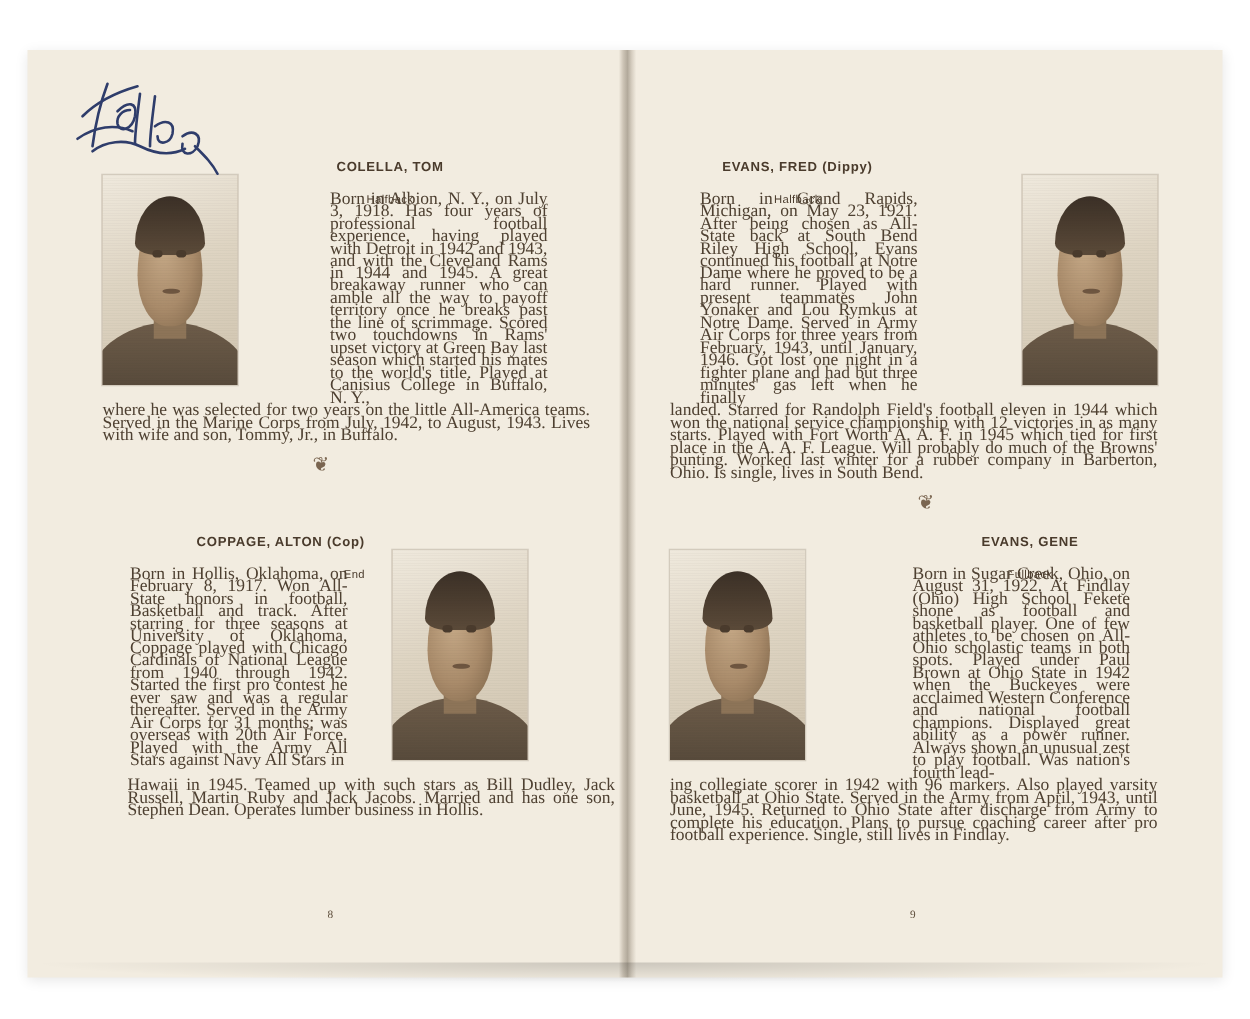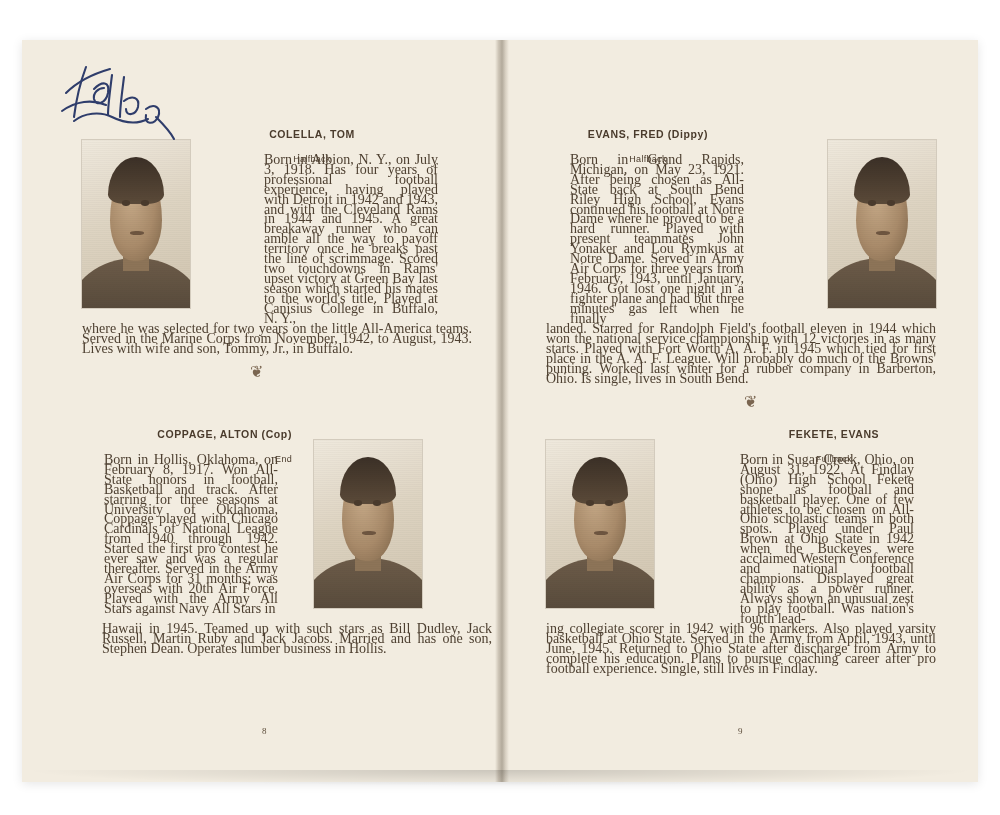--- a/index.html
+++ b/index.html
@@ -56,21 +56,21 @@
     background: radial-gradient(ellipse at 50% 0%, rgba(0,0,0,0.16), rgba(0,0,0,0) 70%);
     pointer-events: none;
   }
 
   .page {
     position: absolute;
     top: 0;
     height: 742px;
   }
   #page-left  { left: 0;     width: 478px; padding-left: 28px; }
-  #page-right { left: 484px; width: 478px; }
+  #page-right { left: 474px; width: 478px; }
 
   
   .entry { position: absolute; }
 
   .name-block { text-align: center; }
   .player-name {
     font-family: "Liberation Sans", sans-serif;
     font-size: 10.5px;
     font-weight: bold;
     letter-spacing: 0.6px;
@@ -206,21 +206,21 @@
           <div class="grain"></div>
         </div>
 
         <div class="name-block" style="position:absolute; left:130px; top:0px; width:200px;">
           <div class="player-name">COLELLA, TOM</div>
           <div class="player-pos">Halfback</div>
         </div>
 
         <div class="bio" style="position:absolute; left:182px; top:27px; width:174px;">Born in Albion, N. Y., on July 3, 1918. Has four years of professional football experience, having played with Detroit in 1942 and 1943, and with the Cleveland Rams in 1944 and 1945. A great breakaway runner who can amble all the way to payoff territory once he breaks past the line of scrimmage. Scored two touchdowns in Rams' upset victory at Green Bay last season which started his mates to the world's title. Played at Canisius College in Buffalo, N. Y.,</div>
 
-        <div class="bio" style="position:absolute; left:0px; top:196px; width:390px;">where he was selected for two years on the little All-America teams. Served in the Marine Corps from November, 1942, to August, 1943. Lives with wife and son, Tommy, Jr., in Buffalo.</div>
+        <div class="bio" style="position:absolute; left:0px; top:196px; width:390px;">where he was selected for two years on the little All-America teams. Served in the Marine Corps from July, 1942, to August, 1943. Lives with wife and son, Tommy, Jr., in Buffalo.</div>
       </div>
 
       <div class="ornament" style="left:228px; top:322px;">❦</div>
 
       <div class="entry" style="left:60px; top:388px; width:390px;">
 
         <div class="photo" style="left:232px; top:12px; width:108px; height:168px;">
           <div class="bg"></div>
           <div class="shoulders"></div>
           <div class="neck"></div>
@@ -281,21 +281,21 @@
           <div class="neck"></div>
           <div class="head"></div>
           <div class="hair"></div>
           <div class="eye l"></div>
           <div class="eye r"></div>
           <div class="mouth"></div>
           <div class="grain"></div>
         </div>
 
         <div class="name-block" style="position:absolute; left:186px; top:0px; width:204px;">
-          <div class="player-name">FEKETE, EVANS</div>
+          <div class="player-name">EVANS, GENE</div>
           <div class="player-pos">Fullback</div>
         </div>
 
         <div class="bio" style="position:absolute; left:194px; top:27px; width:174px;">Born in Sugar Creek, Ohio, on August 31, 1922. At Findlay (Ohio) High School Fekete shone as football and basketball player. One of few athletes to be chosen on All-Ohio scholastic teams in both spots. Played under Paul Brown at Ohio State in 1942 when the Buckeyes were acclaimed Western Conference and national football champions. Displayed great ability as a power runner. Always shown an unusual zest to play football. Was nation's fourth lead-</div>
 
         <div class="bio" style="position:absolute; left:0px; top:196px; width:390px;">ing collegiate scorer in 1942 with 96 markers. Also played varsity basketball at Ohio State. Served in the Army from April, 1943, until June, 1945. Returned to Ohio State after discharge from Army to complete his education. Plans to pursue coaching career after pro football experience. Single, still lives in Findlay.</div>
       </div>
 
       <div class="folio" style="left:232px; top:686px;">9</div>
     </div>

